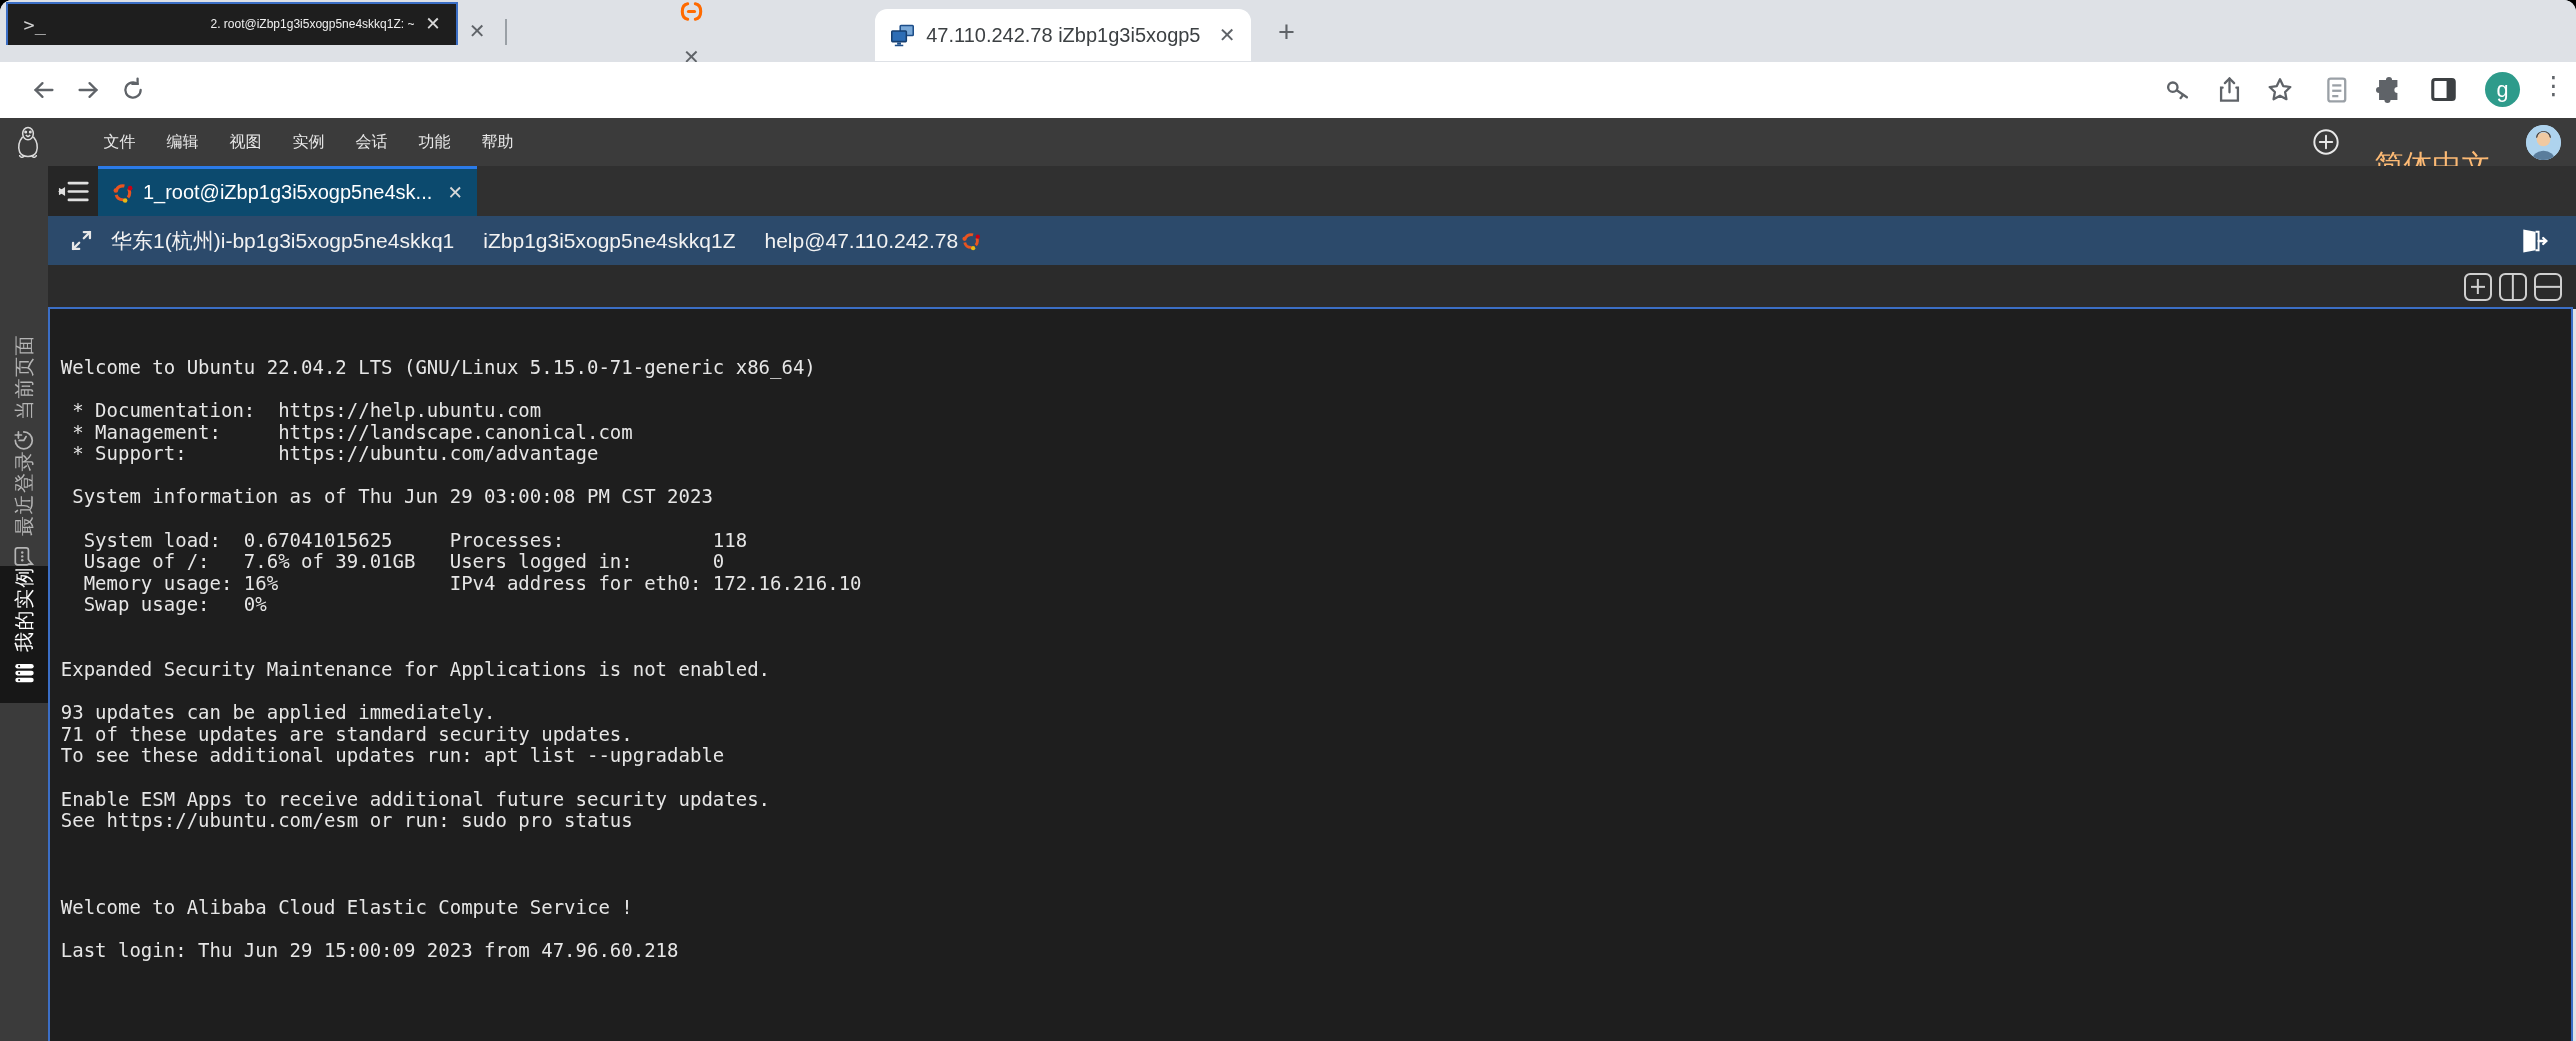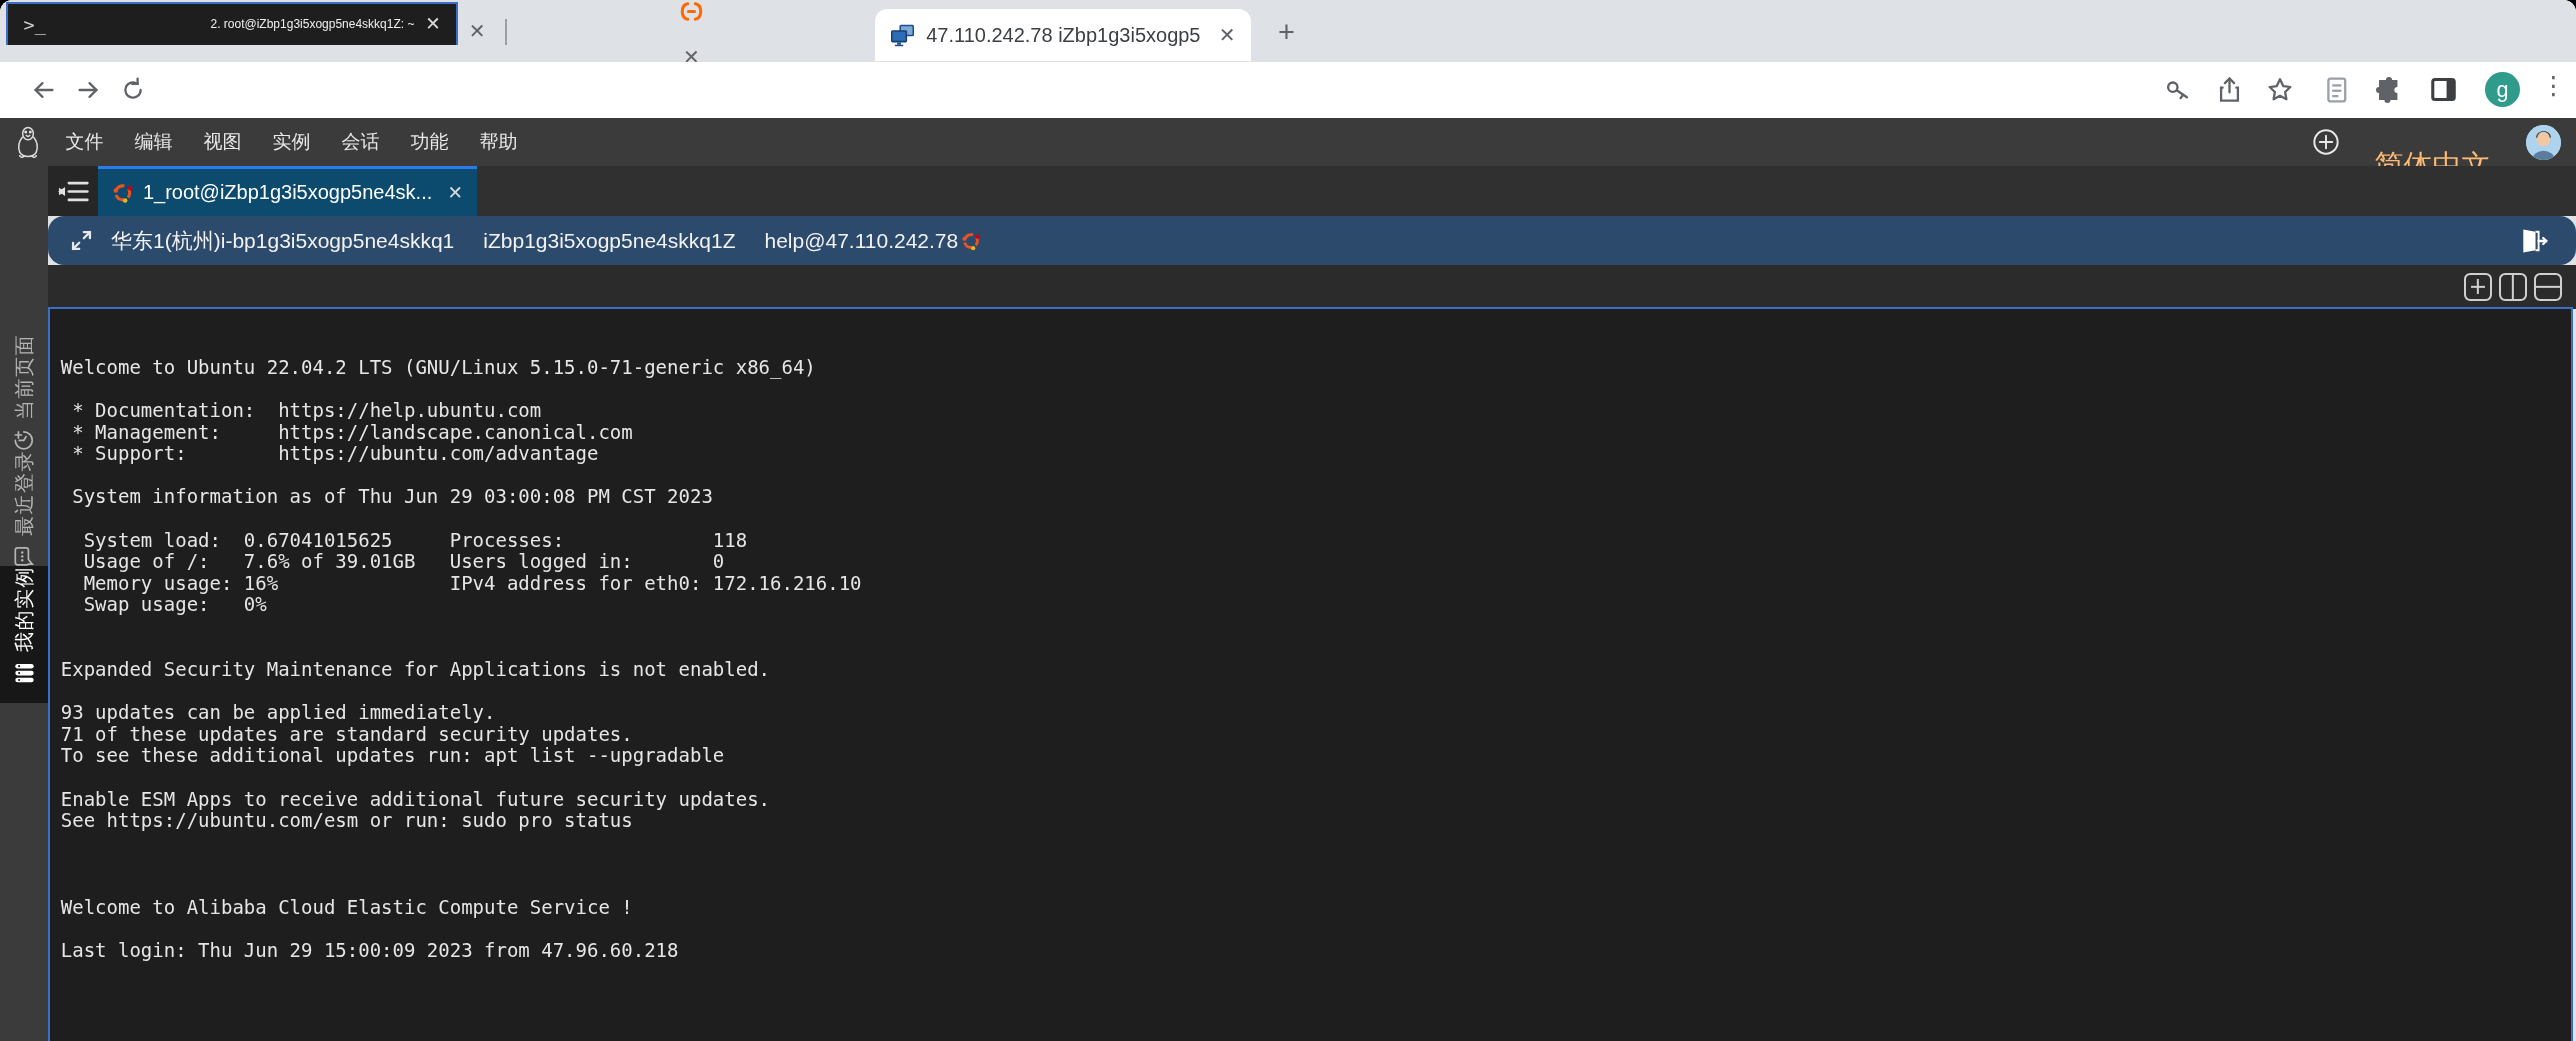--- a/index.html
+++ b/index.html
@@ -30,21 +30,21 @@
   .urltext { font-size:21px; color:#202124; white-space:nowrap; overflow:hidden; }
   .tool-ic { position:absolute; top:10.8px; width:34px; height:34px; display:flex; align-items:center; justify-content:center; }
   .avatar-g { position:absolute; left:2485px; top:10px; width:35px; height:35px; border-radius:50%; background:#2e9b8b;
               color:#fff; font-size:21.6px; display:flex; align-items:center; justify-content:center; }
   .dots { position:absolute; left:2541px; top:9.3px; font-size:25px; color:#5f6368; width:23px; text-align:center; }
 
   
   .menubar { position:absolute; left:0; top:118px; width:100%; height:48px; background:#3b3b3b;
              display:flex; align-items:center; color:#e8e8e8; }
   .menubar .tux { margin-left:15.4px; width:26px; height:32px; }
-  .menu-items { display:flex; margin-left:24px; gap:31px; font-size:19px; }
+  .menu-items { display:flex; margin-left:62px; gap:31px; font-size:16px; }
   .menu-right { position:absolute; right:15.4px; top:0; height:48px; display:flex; align-items:center; gap:35px; }
   .lang { font-size:29px; color:#fdba74;margin-top:48px; }
   .user-avatar { width:35px; height:35px; border-radius:50%; overflow:hidden; background:#aed3ee; }
 
   
   .sidebar { position:absolute; left:0; top:166px; width:48px; height:875px; background:#3b3b3b; }
   .side-item { position:absolute; left:0; width:48px; }
   .side-item .rot { position:absolute; top:0; left:0; height:48px; transform-origin:top left;
                     transform:rotate(-90deg) translateX(-100%); display:flex; align-items:center;
                     gap:9.3px; padding-left:12.3px; color:#b5b5b5; font-size:20px; letter-spacing:1.5px; white-space:nowrap; }
@@ -58,21 +58,21 @@
   .session-row { position:absolute; left:48px; top:166px; right:0; height:50px; background:#303030; }
   .collapse-btn { position:absolute; left:0; top:0; width:50px; height:50px; background:#262626;
                   display:flex; align-items:center; justify-content:center; }
   .session-tab { position:absolute; left:50px; top:0; width:379px; height:50px; background:#0c4a6e;
                  border-top:3.9px solid #2b7be9; display:flex; align-items:center; gap:9.3px; padding:0 14px; }
   .session-tab .title { color:#fff; font-size:20px; white-space:nowrap; overflow:hidden; flex:1; }
   .session-tab .close { color:#d8d8d8; font-size:18.5px; }
 
   
   .info-bar { position:absolute; left:48px; top:216px; right:0; height:49px; background:#2c4a6b;
-              display:flex; align-items:center; color:#f2f2f2; font-size:21px;border-radius:16px; }
+              display:flex; align-items:center; color:#f2f2f2; font-size:21px; }
   .info-bar .expand { margin-left:21.6px; display:flex; }
   .info-seg { margin-left:29px; white-space:nowrap; }
   .info-seg.first { margin-left:18.5px; }
   .info-ubuntu { margin-left:3.1px; display:flex; }
   .info-exit { position:absolute; right:28px; display:flex; }
 
   
   .term-row { position:absolute; left:48px; top:265px; right:0; height:44px; background:#2b2b2b; }
   .term-tab { position:absolute; left:6.2px; top:1.5px; width:452px; height:43px; background:#1e1e1e; z-index:3;
               border:2.3px solid #3b6ec5; border-bottom:none; display:flex; align-items:center; gap:10.8px; padding:0 15.4px; }

